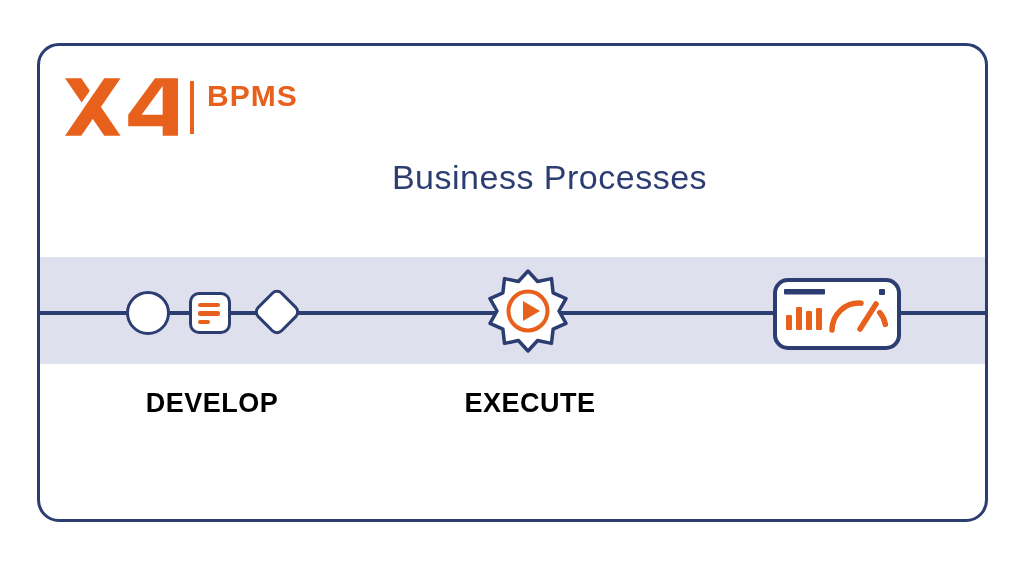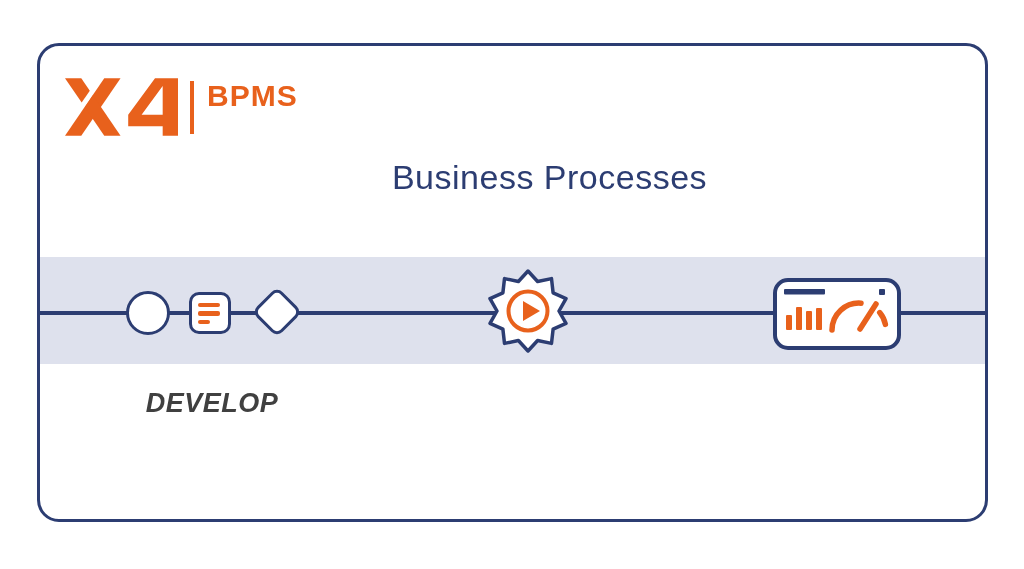--- a/index.html
+++ b/index.html
@@ -45,21 +45,21 @@
     position:absolute;left:219px;top:248px;width:36px;height:36px;
     box-sizing:border-box;border:3.5px solid #2c3d72;border-radius:8px;background:#fff;
     transform:rotate(45deg);
   }
   
   .gear-svg{position:absolute;left:443px;top:220px;width:90px;height:90px;}
   .dash-svg{position:absolute;left:733px;top:232px;width:128px;height:72px;}
   
   .stage-label{
     position:absolute;top:342px;transform:translateX(-50%);
-    font-size:27px;font-weight:700;color:#404040;letter-spacing:0.5px;white-space:nowrap;font-style:italic;
+    font-size:27px;font-weight:700;color:#000000;letter-spacing:0.5px;white-space:nowrap;
   }
   .lbl-develop{left:172px;}
   .lbl-execute{left:490px;}
   .lbl-control{left:796px;}
 </style>
 </head>
 <body>
 
 <div class="card">
 
@@ -110,14 +110,15 @@
       <rect x="43" y="30" width="6" height="22" rx="1"></rect>
     </g>
     <g fill="none" stroke="#e8611c" stroke-width="5.5" stroke-linecap="round">
       <path d="M 59 52 A 27 27 0 0 1 88 25.2"></path>
       <path d="M 106.7 34.6 A 27 27 0 0 1 112.4 46.4"></path>
       <path d="M 87 51 L 103 26"></path>
     </g>
   </svg>
 
   <div class="stage-label lbl-develop">DEVELOP</div>
+  <div class="stage-label lbl-execute">EXECUTE</div>
 
 </div>
 
 </body></html>

